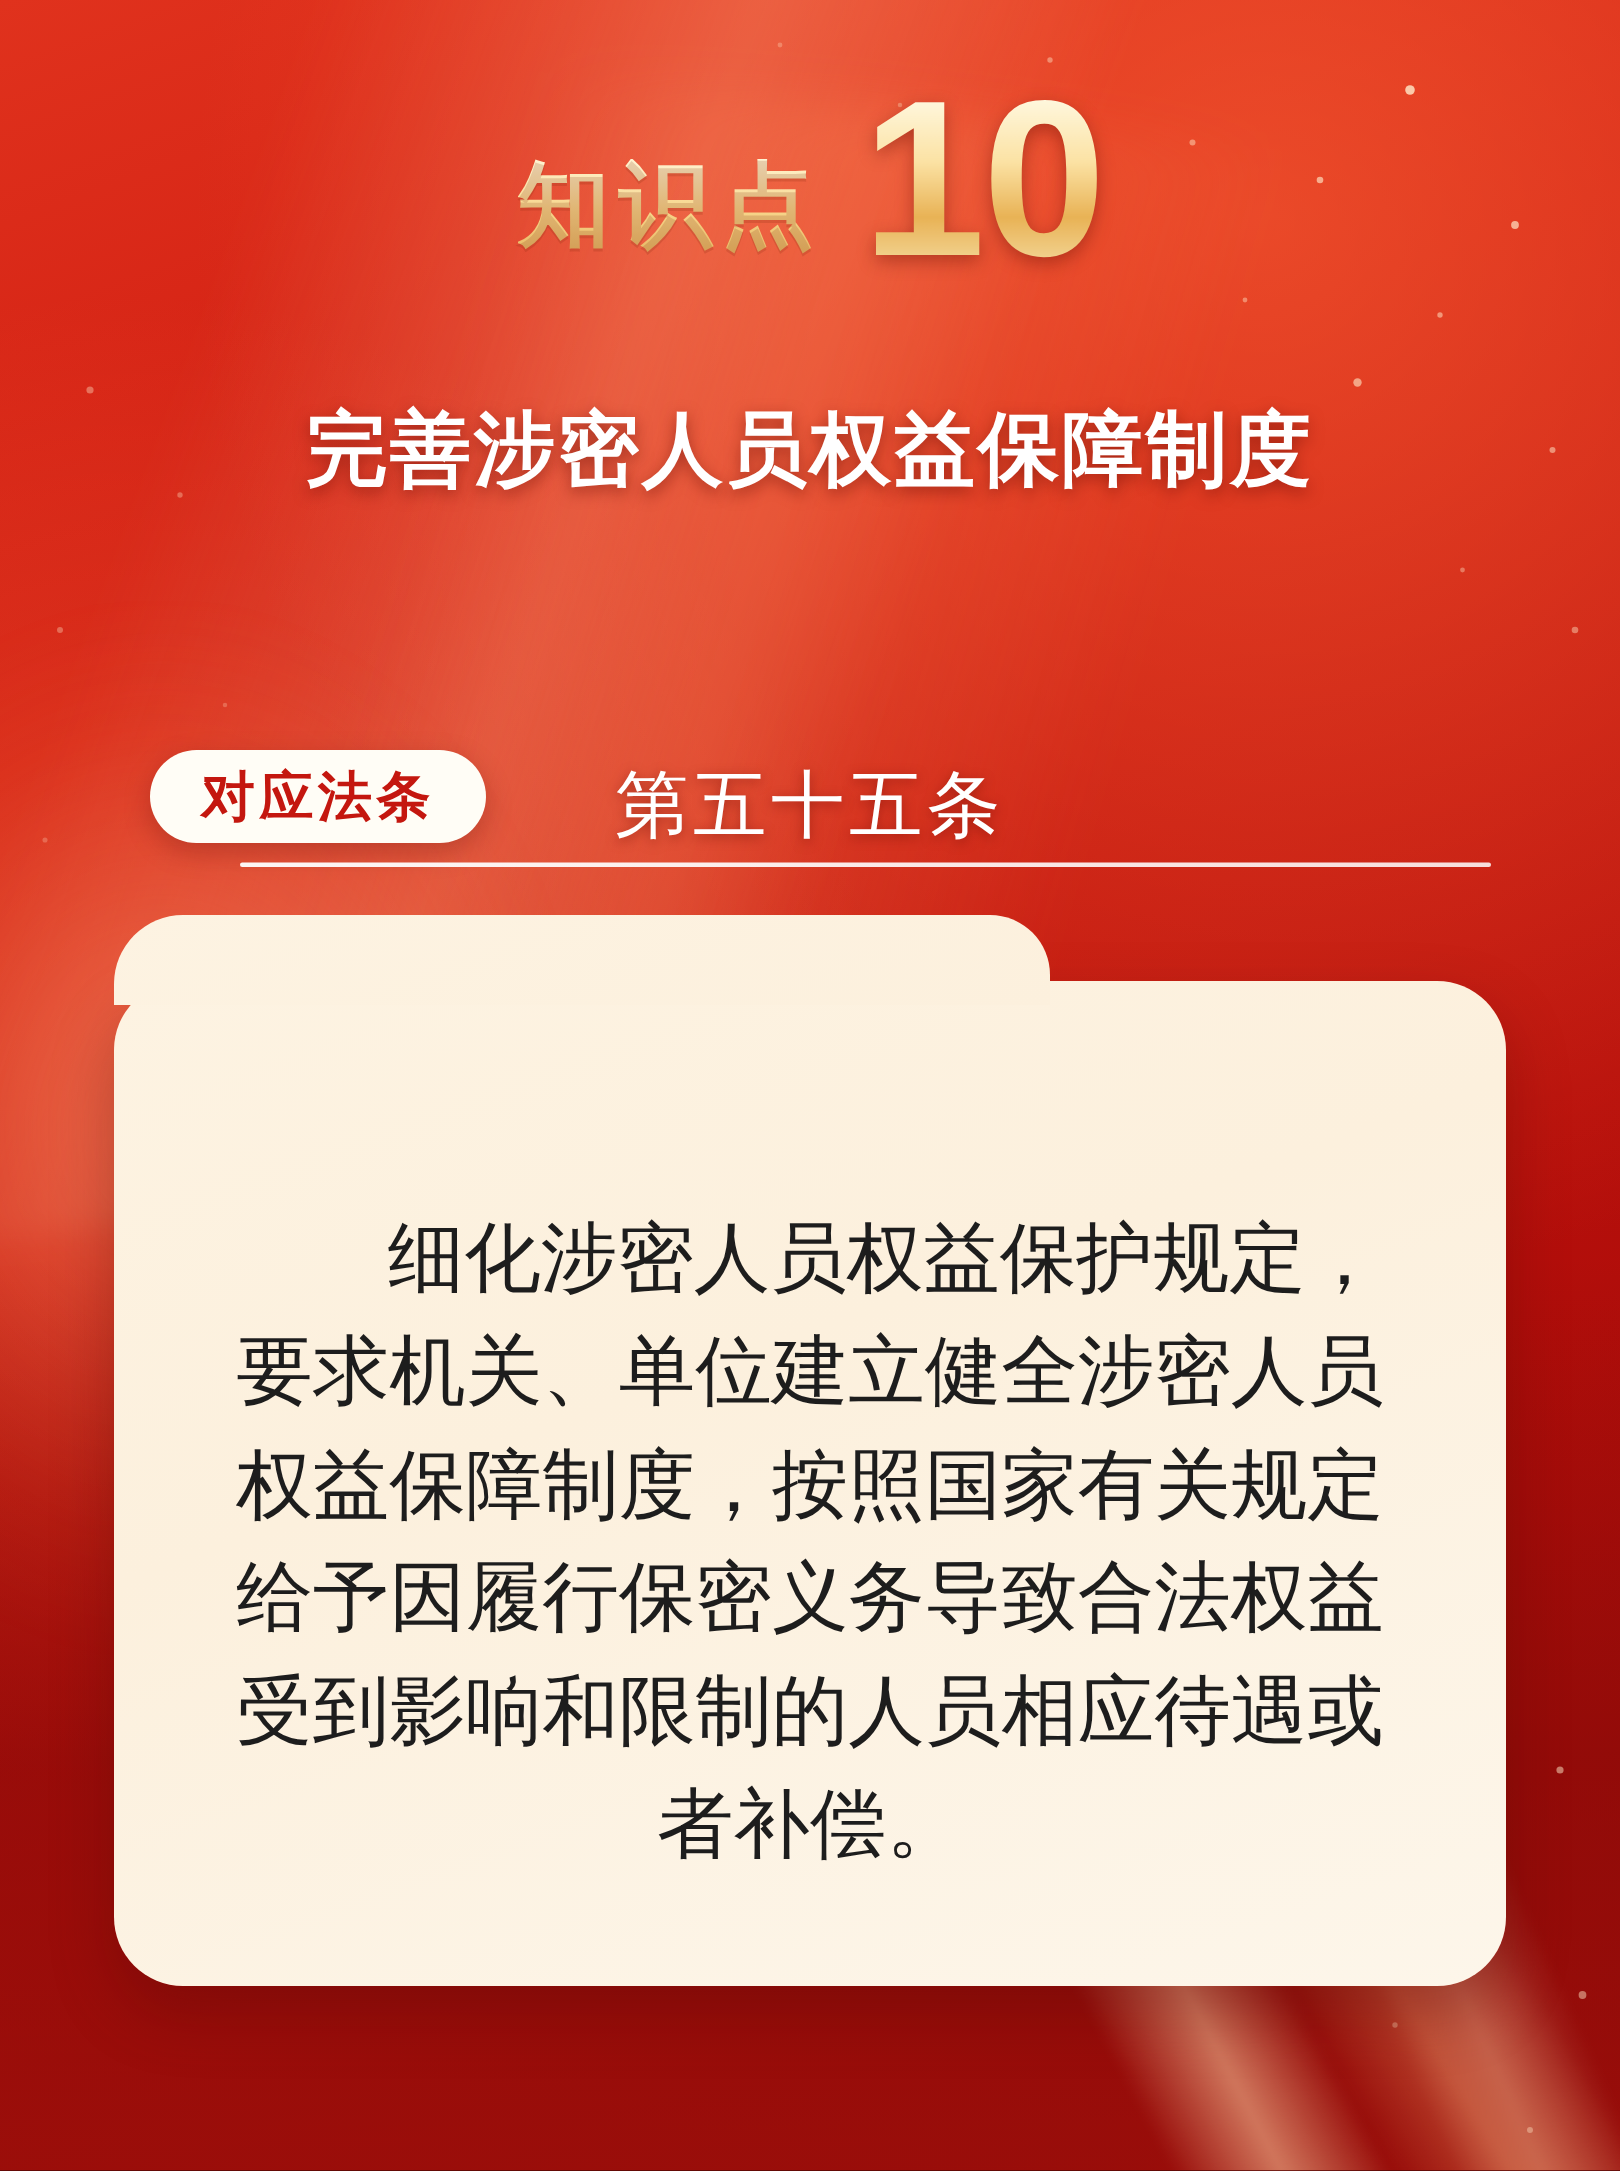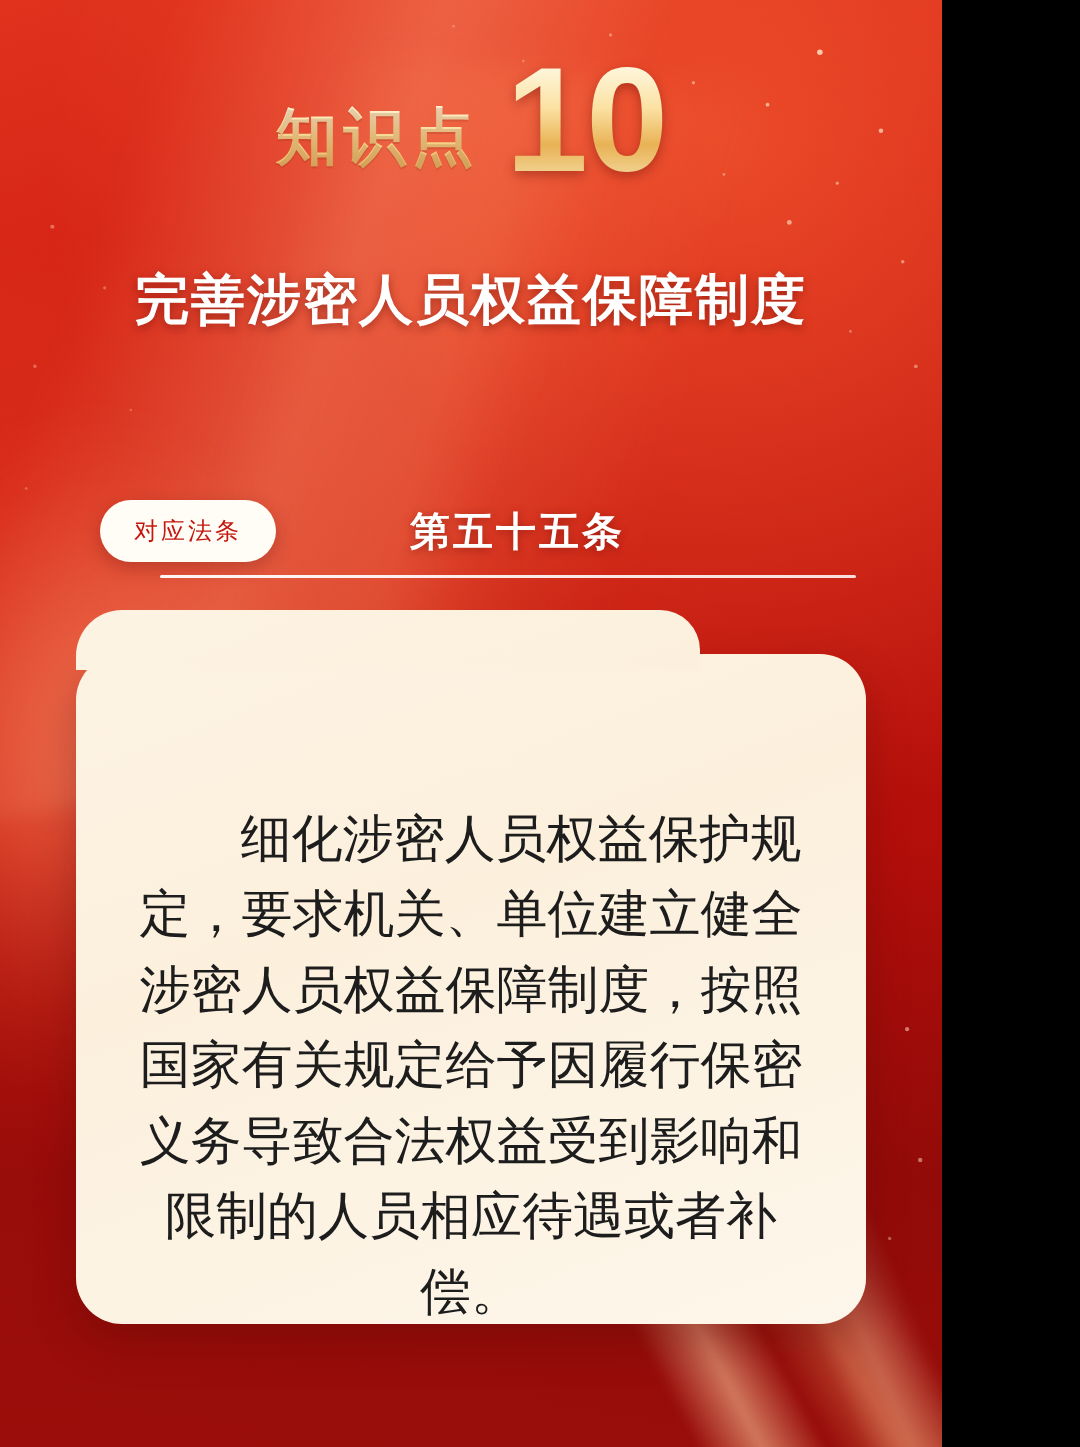--- a/index.html
+++ b/index.html
@@ -2,21 +2,21 @@
 <html lang="zh"><head>
 <meta charset="utf-8">
 <style>
   html, body {
     margin: 0;
     padding: 0;
     background: #000;
   }
   .poster {
     position: relative;
-    width: 942px;
+    width: 1080px;
     height: 1447px;
     overflow: hidden;
     font-family: "Liberation Sans", "DejaVu Sans", sans-serif;
     background: #c3120e;
   }
 
   
   .bg-base {
     position: absolute;
     inset: 0;
@@ -148,31 +148,31 @@
   }
   .pill {
     display: inline-flex;
     align-items: center;
     justify-content: center;
     height: 62px;
     padding: 0 34px;
     border-radius: 34px;
     background: #fffdf6;
     color: #c4170f;
-    font-size: 24px;
-    font-weight: normal;
+    font-size: 36px;
+    font-weight: bold;
     letter-spacing: 3px;
     box-shadow: 0 6px 18px rgba(90,8,6,0.28);
   }
   .law-text {
     position: absolute;
     left: 310px;
     top: 4px;
-    font-size: 40px;
-    font-weight: bold;
+    font-size: 49px;
+    font-weight: normal;
     color: #ffffff;
     letter-spacing: 3px;
     text-shadow: 0 2px 8px rgba(110,14,8,0.5);
   }
   .law-underline {
     position: absolute;
     left: 60px;
     right: 0;
     bottom: 8px;
     height: 3px;

